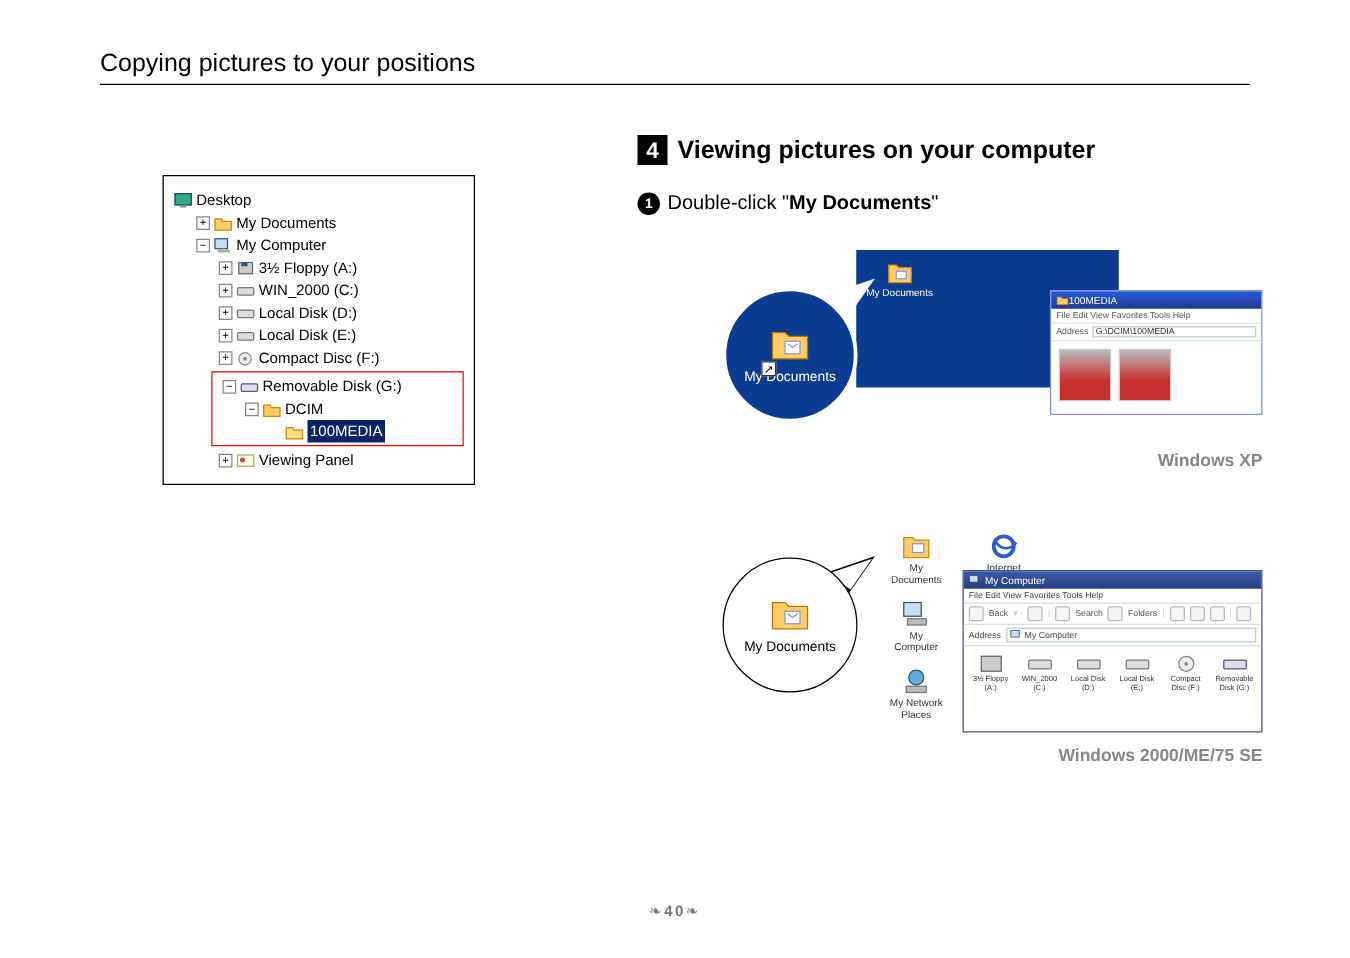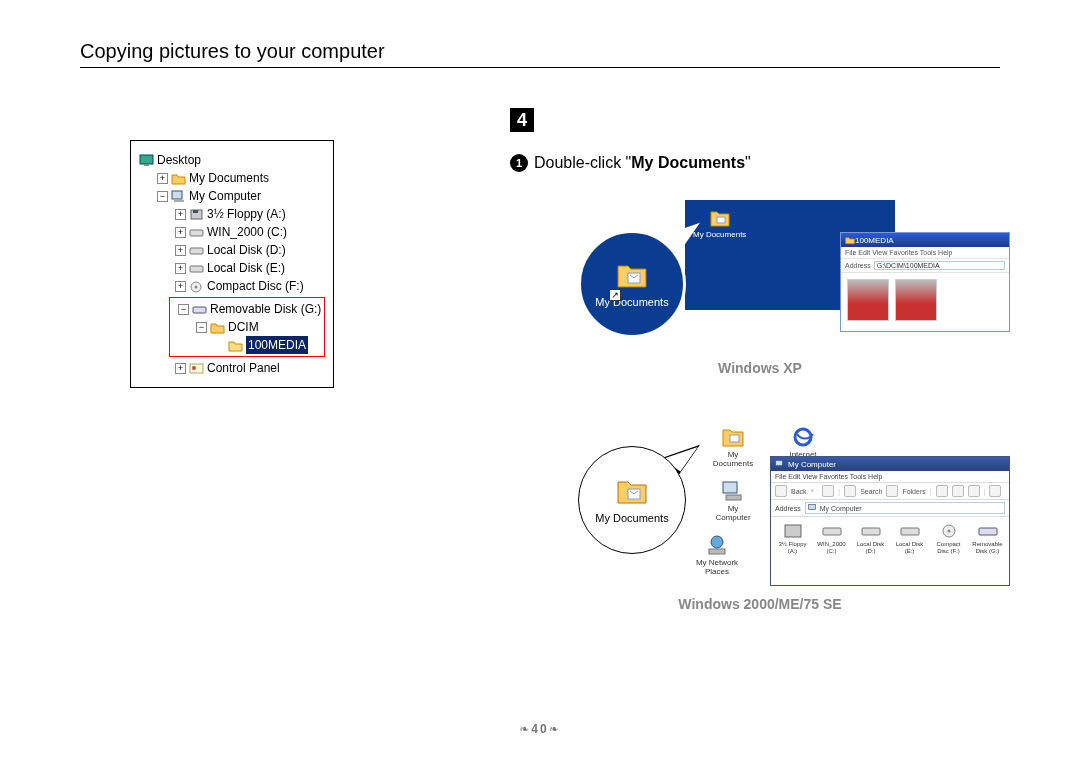--- a/index.html
+++ b/index.html
@@ -38,21 +38,21 @@
   .hand-icon {
     width: 26px; height: 22px;
   }
   .hand-icon svg { width:100%; height:100%; }
   .heading-bold { font-weight: bold; font-size: 20px; }
 
   .tree-box {
     border: 1.5px solid #000;
     margin-top: 30px;
     margin-left: 40px;
-    width: 204px;
+    width: 250px;
     padding: 10px 8px 10px 8px;
     font-family: Tahoma, Arial, sans-serif;
     font-size: 12px;
     line-height: 18px;
   }
   .tree-row { white-space: nowrap; display:flex; align-items:center; gap:3px; }
   .tree-box .indent0 { padding-left: 0px; }
   .tree-box .indent1 { padding-left: 18px; }
   .tree-box .indent2 { padding-left: 36px; }
   .expand-box {
@@ -74,21 +74,21 @@
   .black-square {
     width:24px; height:24px; background:#000; color:#fff; display:flex; align-items:center; justify-content:center;
     font-weight:bold; font-size:18px;
   }
   .step-title { font-weight:bold; font-size:20px; }
   .substep { margin-top:22px; display:flex; align-items:center; gap:6px; font-size:16px; }
   .circle-num {
     width:18px; height:18px; border-radius:50%; background:#000; color:#fff; display:flex; align-items:center; justify-content:center;
     font-size:11px; font-weight:bold;
   }
-  .os-label { text-align:center; font-weight:bold; color:#888; font-size:14px; margin-top:10px; }
+  .os-label { text-align:right; font-weight:bold; color:#888; font-size:14px; margin-top:10px; }
 
   .illus-1 { position:relative; margin-top:28px; margin-left:60px; width:440px; height:150px; }
   .xp-bg {
     position:absolute; left:115px; top:0; width:210px; height:110px; background:#0a3d91;
     display:flex; align-items:flex-start; padding:8px;
   }
   .xp-icon-block { display:flex; flex-direction:column; align-items:center; gap:2px; }
   .xp-icon { width:22px; height:20px; }
   .xp-icon svg{width:100%;height:100%;}
   .xp-label { font-size:8px; color:#fff; }
@@ -156,21 +156,21 @@
 
   .footer {
     position:absolute; bottom:30px; left:0; right:0; text-align:center; font-size:12px; font-weight:bold; color:#777; letter-spacing:2px;
   }
   .footer .deco { font-weight:normal; }
 </style>
 </head>
 <body>
 
 <div class="page-header">
-  <span>Copying pictures to your computer</span>
+  <span>Copying pictures to your positions</span>
 </div>
 
 <div class="left-col">
 
   <div class="tree-box">
     <div class="tree-row indent0">
       <span class="tree-icon">
           <svg viewBox="0 0 15 13">
             <rect x="1" y="1" width="13" height="9" fill="#3a8" stroke="#046"></rect>
             <rect x="5" y="10" width="5" height="2" fill="#888"></rect>
@@ -276,28 +276,29 @@
     </div>
 
     <div class="tree-row indent2">
       <span class="expand-box">+</span>
       <span class="tree-icon">
           <svg viewBox="0 0 15 13">
             <rect x="1" y="2" width="13" height="9" fill="#ffd" stroke="#aa6"></rect>
             <circle cx="5" cy="6" r="2" fill="#c44"></circle>
           </svg>
         </span>
-      <span>Control Panel</span>
+      <span>Viewing Panel</span>
     </div>
   </div>
 </div>
 
 <div class="right-col">
   <div class="step-row">
     <span class="black-square">4</span>
+    <span class="step-title">Viewing pictures on your computer</span>
   </div>
 
   <div class="substep">
     <span class="circle-num">1</span>
     <span>
       <span>Double-click "</span><b>My Documents</b><span>"</span>
     </span>
   </div>
 
   <div class="illus-1">
@@ -367,21 +368,21 @@
               <rect x="2" y="2" width="14" height="11" fill="#cde" stroke="#357"></rect>
               <rect x="5" y="15" width="15" height="5" fill="#bbb" stroke="#777"></rect>
             </svg></span>
         <span class="dlabel">My Computer</span>
       </div>
       <div class="desk-icon" style="visibility:hidden">
           <span class="di"></span>
           <span class="dlabel"></span>
         </div>
     </div>
-    <div class="desk-icon" style="position:absolute; left:124px; top:108px;">
+    <div class="desk-icon" style="position:absolute; left:140px; top:108px;">
         <span class="di"><svg viewBox="0 0 24 22">
             <circle cx="12" cy="8" r="6" fill="#6ad" stroke="#357"></circle>
             <rect x="4" y="15" width="16" height="5" fill="#bbb" stroke="#777"></rect>
           </svg></span>
         <span class="dlabel">My Network Places</span>
     </div>
 
     <div class="w2k-window">
       <div class="w2k-title">
         <span class="tree-icon" style="width:10px;height:10px">

